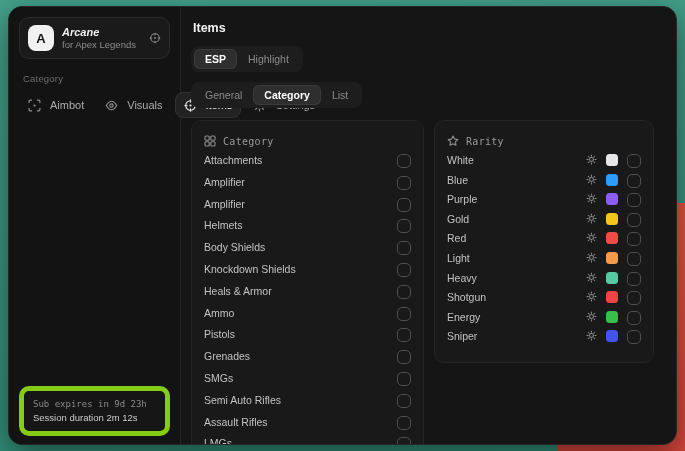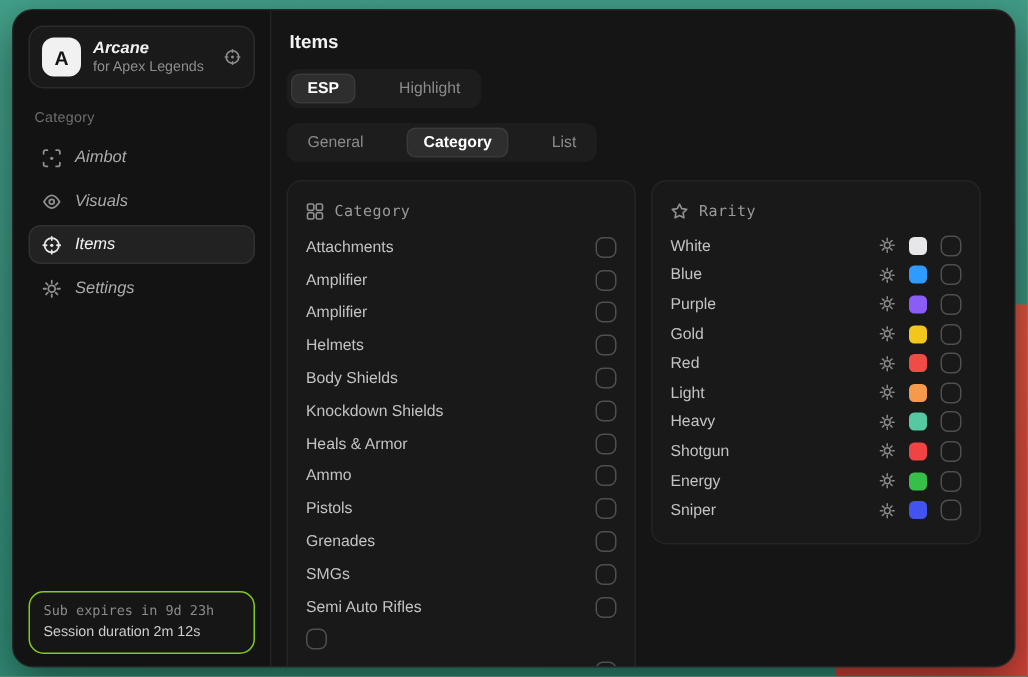--- a/index.html
+++ b/index.html
@@ -35,60 +35,60 @@
     color:#141414; font-weight:bold; font-size:13px;
     display:flex; align-items:center; justify-content:center; flex:none;
   }
   .app-meta { flex:1; min-width:0; }
   .app-name { color:#f0f0f0; font-size:11px; font-weight:bold; line-height:13px;font-style:italic; }
   .app-sub  { color:#8d8d8d; font-size:9.5px; line-height:12px; }
   .app-gear { color:#8a8a8a; flex:none; display:flex; }
   .section-label {
     color:#6d6d6d; font-size:9.5px; margin:14px 4px 8px; letter-spacing:.2px;
   }
-  .nav { display:flex; flex-direction:column; gap:3px;font-style:italic; }
+  .nav { display:flex; gap:3px; }
   .nav-item {
     display:flex; align-items:center; gap:9px; height:26px;
     padding:0 8px; border-radius:8px; border:1px solid transparent;
     color:#ababab; font-size:11px; cursor:pointer;
   }
   .nav-item .nicon { display:flex; color:#8f8f8f; }
   .nav-item.active { background:#222222; border-color:#313131; color:#f2f2f2; }
   .nav-item.active .nicon { color:#e6e6e6; }
   .sidebar-footer {
-    margin-top:auto; border:1px solid #84cc16; border-radius:10px;
+    margin-top:auto; border:5px solid #84cc16; border-radius:10px;
     padding:7px 9px; background:#161616;
   }
   .sf-line1 { font-family:"DejaVu Sans Mono", monospace; font-size:9px; color:#8a8a8a; line-height:13px; }
   .sf-line2 { font-size:9.5px; color:#cdcdcd; line-height:13px; }
   
   .main { flex:1; min-width:0; padding:12px 10px 0; display:flex; flex-direction:column; }
   .page-title { color:#f2f2f2; font-size:12.5px; font-weight:bold; margin:2px 0 0 2px; }
-  .seg { display:inline-flex; align-self:flex-start; background:#1d1d1d; border-radius:8px; padding:3px; gap:18px; }
+  .seg { display:inline-flex; align-self:flex-start; background:#1d1d1d; border-radius:8px; padding:3px; gap:0; }
   .seg.mode { margin-top:11px; }
   .seg.view { margin-top:10px; }
   .seg-btn {
     font-size:10.5px; color:#8b8b8b; padding:4px 11px; border-radius:6px;
     cursor:pointer; white-space:nowrap;
   }
   .seg-btn.active { background:#2e2e2e; color:#ffffff; font-weight:bold; box-shadow:inset 0 0 0 1px #3a3a3a; }
   .panels { display:flex; gap:10px; margin-top:12px; align-items:flex-start; }
   .panel {
     background:#191919; border:1px solid #242424; border-radius:10px;
     padding:9px 12px 12px;
   }
   .panel-category { width:233px; flex:none; }
   .panel-rarity   { width:220px; flex:none; }
   .panel-head {
     display:flex; align-items:center; gap:7px; height:22px; margin-bottom:2px;
     color:#9a9a9a;
   }
   .panel-head .picon { display:flex; color:#8f8f8f; }
   .panel-title { font-family:"DejaVu Sans Mono", monospace; font-size:10px; letter-spacing:.3px; }
-  .row { display:flex; align-items:center; }
+  .row { display:flex; }
   .cat-row { height:21.8px; }
   .rar-row { height:19.6px; }
   .row-label { flex:1; min-width:0; color:#c3c3c3; font-size:10.5px; }
   .checkbox {
     width:14px; height:14px; border:1.5px solid #4f4f4f; border-radius:5px;
     flex:none; cursor:pointer; background:transparent;
   }
   .swatch { width:12px; height:12px; border-radius:3.5px; flex:none; margin:0 9px 0 9px; cursor:pointer; }
   .row-gear { display:flex; color:#8a8a8a; flex:none; cursor:pointer; }
 </style>
@@ -233,20 +233,21 @@
             </div>
             <div class="row cat-row">
               <span class="row-label">SMGs</span>
     <span class="checkbox" role="checkbox" aria-checked="false"></span>
             </div>
             <div class="row cat-row">
               <span class="row-label">Semi Auto Rifles</span>
     <span class="checkbox" role="checkbox" aria-checked="false"></span>
             </div>
             <div class="row cat-row">
+              <span class="row-label">Assault Rifles</span>
     <span class="checkbox" role="checkbox" aria-checked="false"></span>
             </div>
             <div class="row cat-row">
               <span class="row-label">LMGs</span>
     <span class="checkbox" role="checkbox" aria-checked="false"></span>
             </div>
           </div>
       </div>
 
       <div class="panel panel-rarity">

